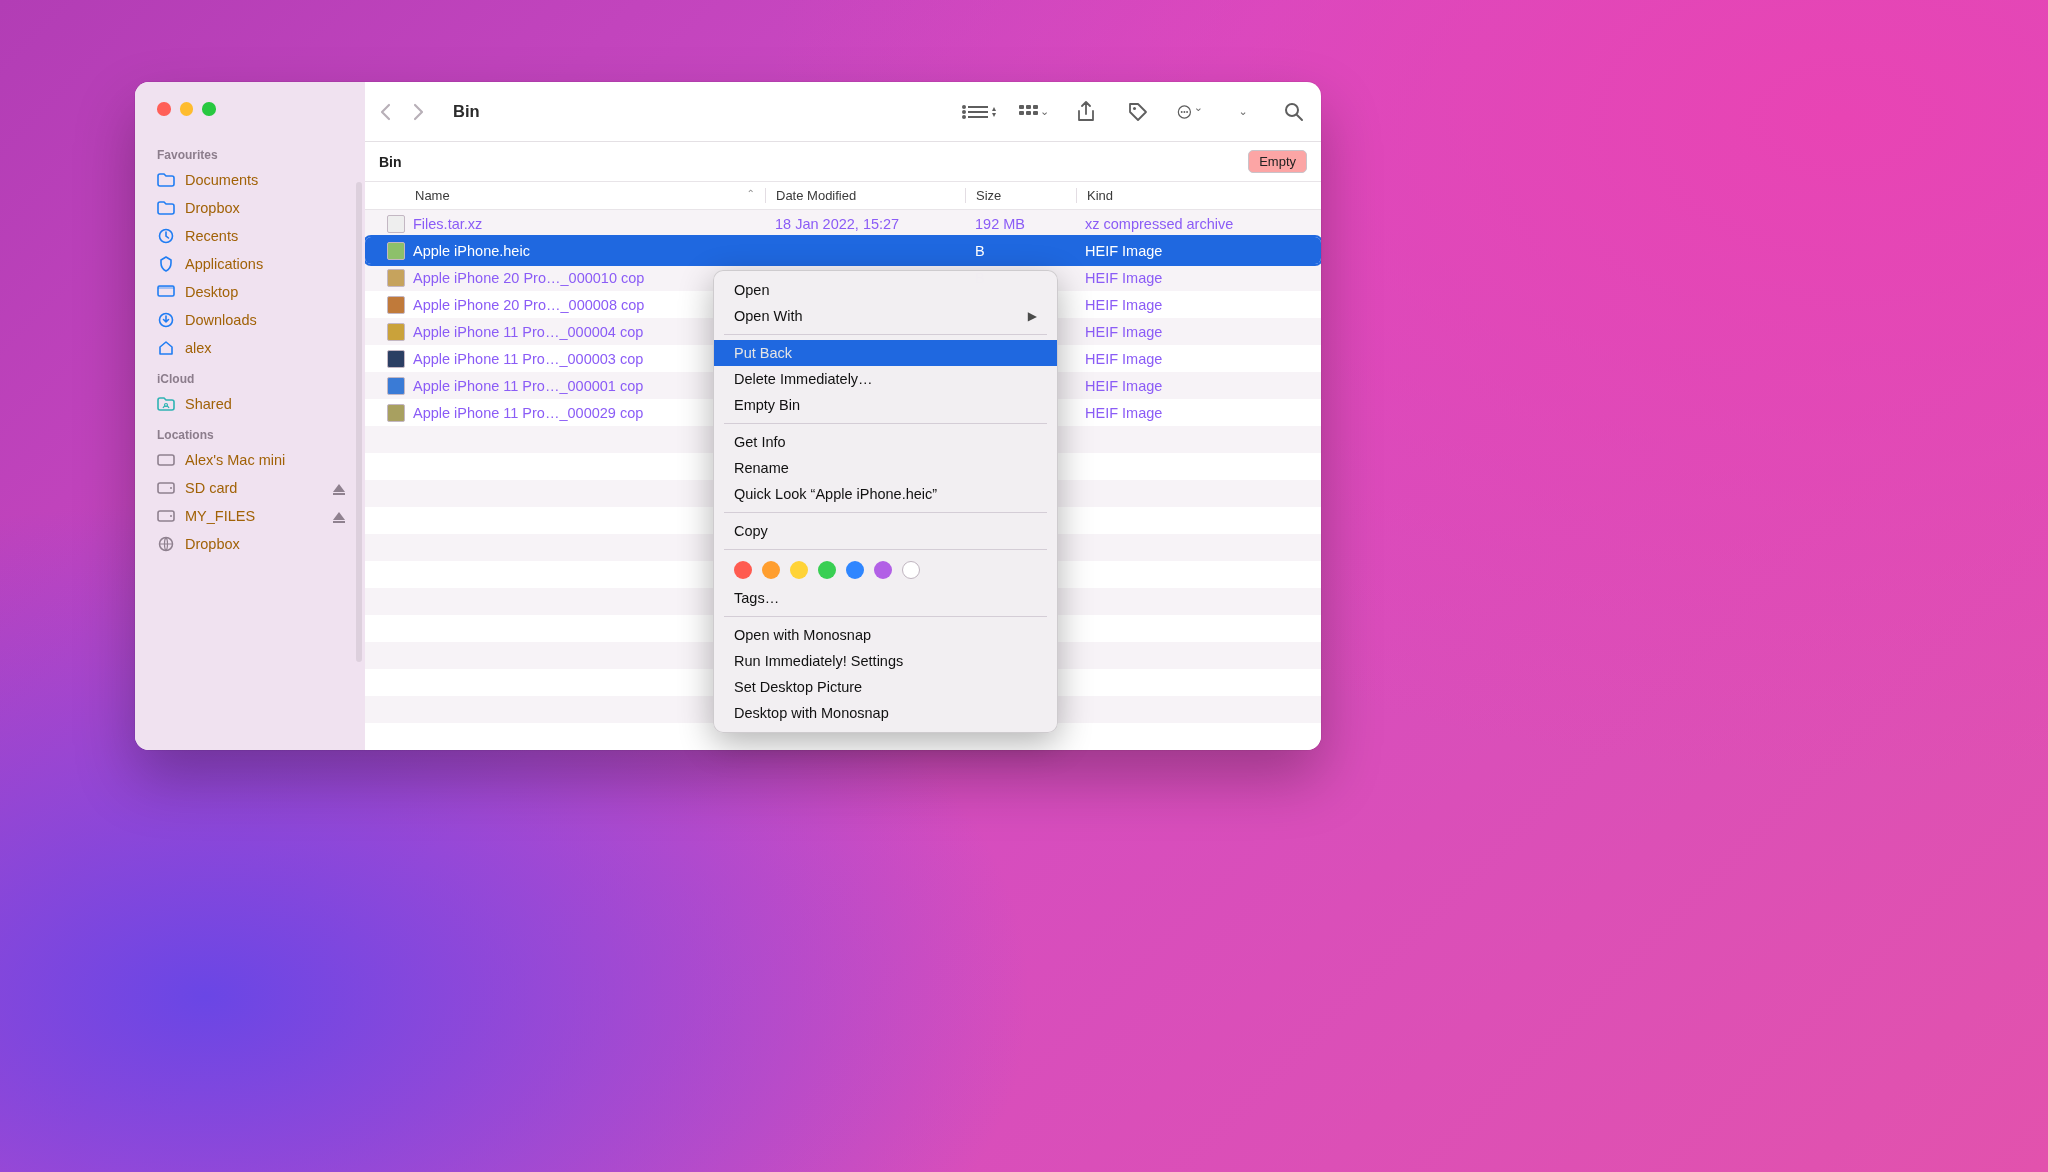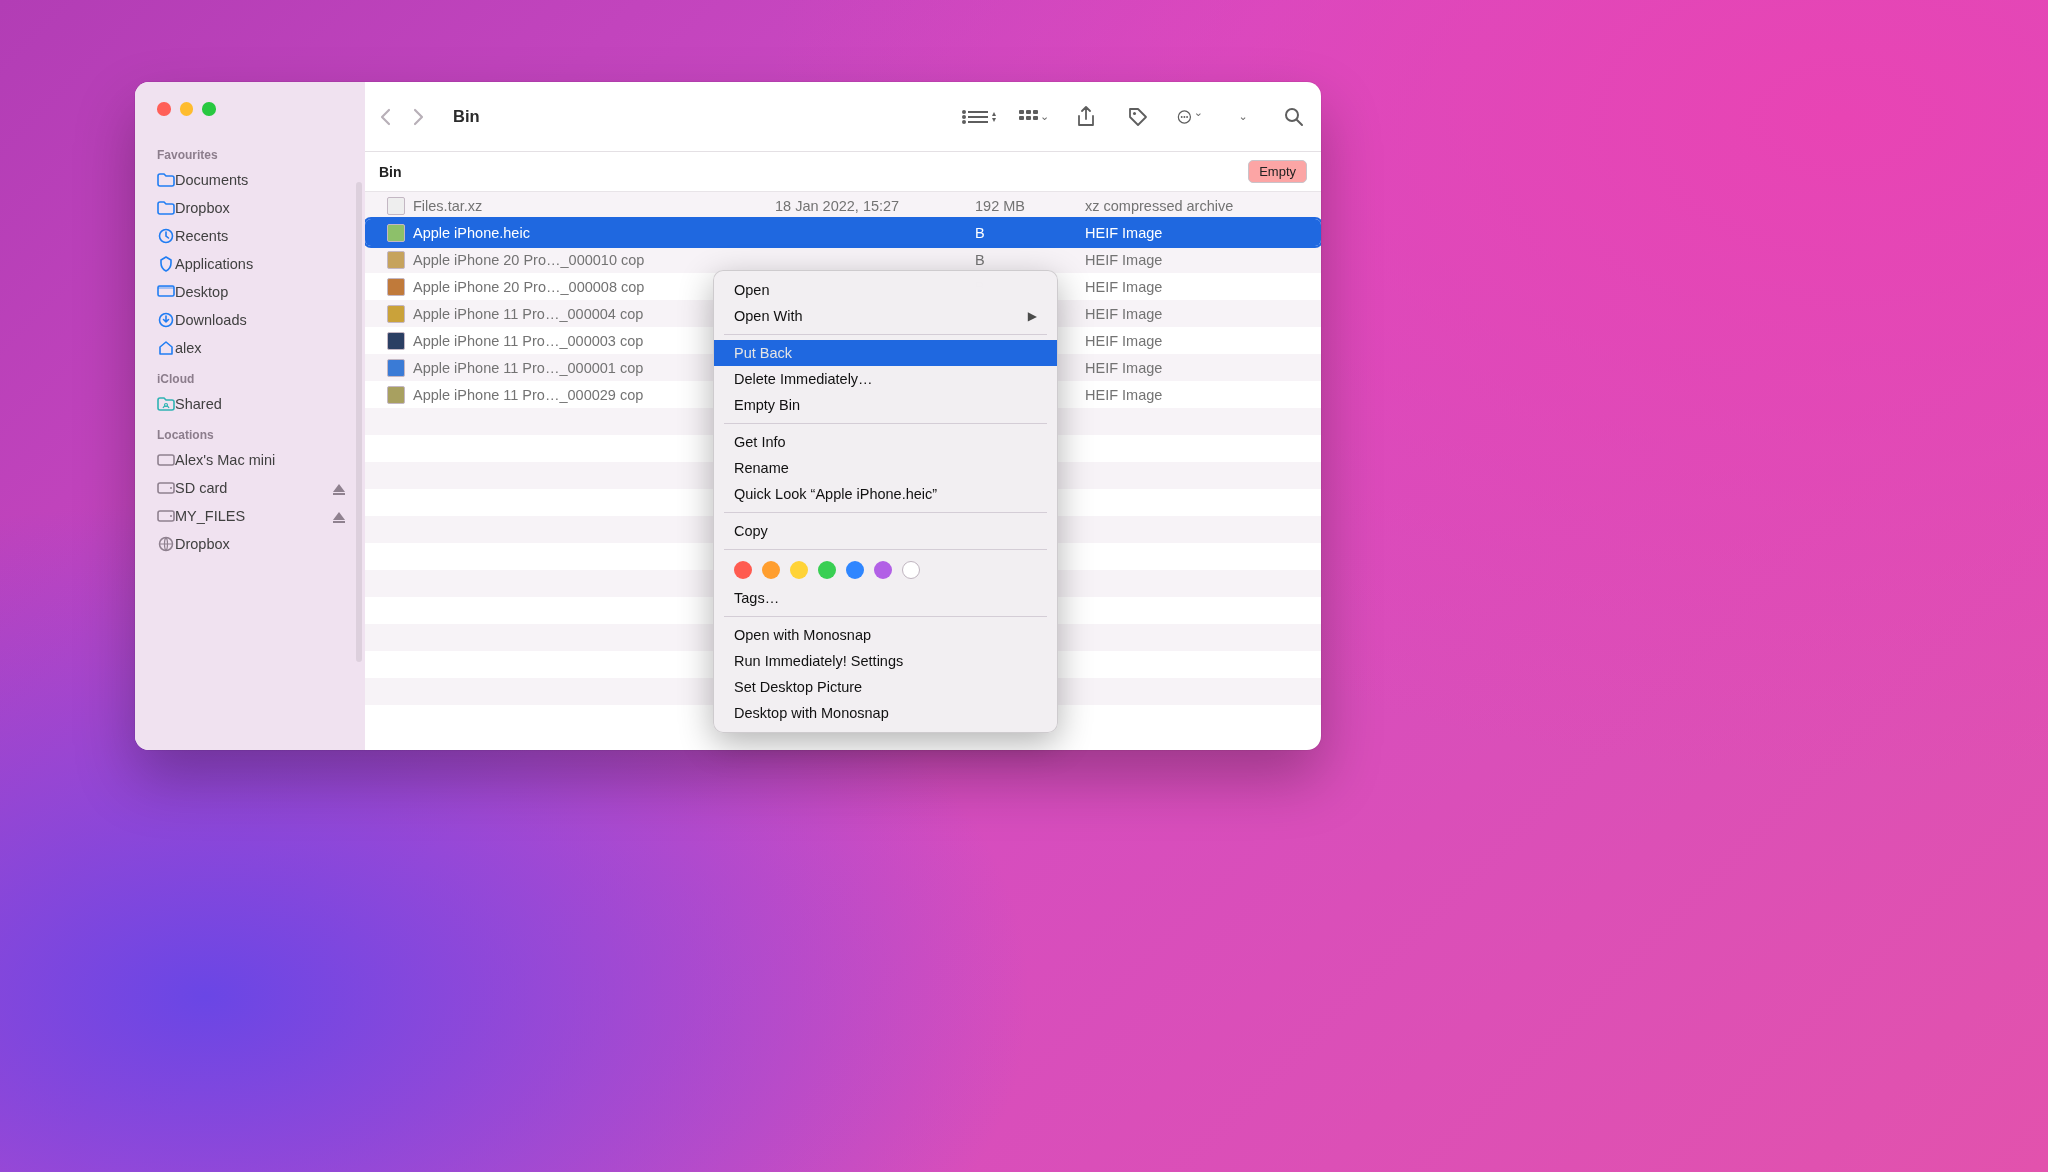--- a/index.html
+++ b/index.html
@@ -41,23 +41,23 @@
 }
 .traffic { display:flex; gap:9px; padding: 6px 0 22px 22px; }
 .light { width:13.5px; height:13.5px; border-radius:50%; }
 .light.red{background:#ff5f58;} .light.yellow{background:#febc2e;} .light.green{background:#28c840;}
 
 .section-heading {
   font-size: 12px; font-weight: 700; color: #8c7d8c;
   padding: 10px 0 4px 22px;
 }
 .side-item {
-  display:flex; align-items:center; 
+  display:flex; align-items:center; gap:10px;
   padding: 6px 10px 6px 22px;
-  font-size: 14.5px; color:#404040;
+  font-size: 14.5px; color:#a16207;
   cursor: default;
 }
 .side-item .glyph {
   width:18px; display:inline-flex; justify-content:center;
   color:#207df3; font-size:15px;
 }
 .side-item .glyph.grey{ color:#7a6d7a; }
 .eject { margin-left:auto; margin-right:6px; color:#8f818f; width:0;height:0;
   border-left:6px solid transparent;border-right:6px solid transparent;border-bottom:8px solid currentColor; position:relative;}
 .eject::after{content:"";position:absolute;left:-6px;top:9px;width:12px;height:2px;background:currentColor;}
@@ -92,21 +92,21 @@
   padding:6px 0; }
 .col-name{ width:400px; padding-left:50px; font-weight:400;}
 .col-name .sort{ float:right; margin-right:10px; color:#8d8d8d; font-size:10px;}
 .col-date{ width:199px; padding-left:10px;}
 .col-size{ width:110px; padding-left:10px;}
 .col-kind{ flex:1; padding-left:10px;}
 .cols .sep{width:1px;background:#e3dde3;align-self:stretch;}
 
 
 .rows{ background:#fff; }
-.row{ display:flex; height:27px; align-items:center; font-size:14.5px; color:#737373; }
+.row{ display:flex; height:27px; align-items:center; font-size:14.5px; color:#8b5cf6; }
 .row:nth-child(odd){ background:#f7f3f7; }
 .row .c-name{ width:400px; display:flex; align-items:center; gap:8px; padding-left:22px; overflow:hidden; white-space:nowrap;}
 .row .thumb{ width:18px;height:18px;border-radius:2px;display:inline-block;border:1px solid #c3b7c3;}
 .row .c-date{ width:200px; padding-left:10px;}
 .row .c-size{ width:110px; padding-left:10px; text-align:left;}
 .row .c-kind{ flex:1; padding-left:10px;}
 
 .row.selected{ background:#1f68e0 !important; color:#fff; border-radius:6px; outline:2px solid #1f68e0;}
 .row.selected .c-name, .row.selected .c-date, .row.selected .c-size, .row.selected .c-kind{ color:#fff;}
 .row.selected .c-name{ padding-left:22px; }
@@ -336,20 +336,32 @@
             </svg>
         </span>
       </div>
     </div>
 
     <div class="pathbar">
       <span class="crumb">Bin</span>
       <button class="empty-btn">Empty</button>
     </div>
 
+    <div class="cols">
+      <div class="col-name">
+        <span>Name</span>
+        <span class="sort">⌃</span>
+      </div>
+        <span class="sep"></span>
+      <div class="col-date"><span>Date Modified</span></div>
+        <span class="sep"></span>
+      <div class="col-size"><span>Size</span></div>
+        <span class="sep"></span>
+      <div class="col-kind"><span>Kind</span></div>
+    </div>
 
     <div class="rows" id="rows-mount">
         <div class="row">
           <div class="c-name">
             <span class="thumb" style="background: rgb(238, 238, 238);"></span>
             <span>Files.tar.xz</span>
           </div>
           <div class="c-date">18 Jan 2022, 15:27</div>
           <div class="c-size">192 MB</div>
           <div class="c-kind">xz compressed archive</div>

